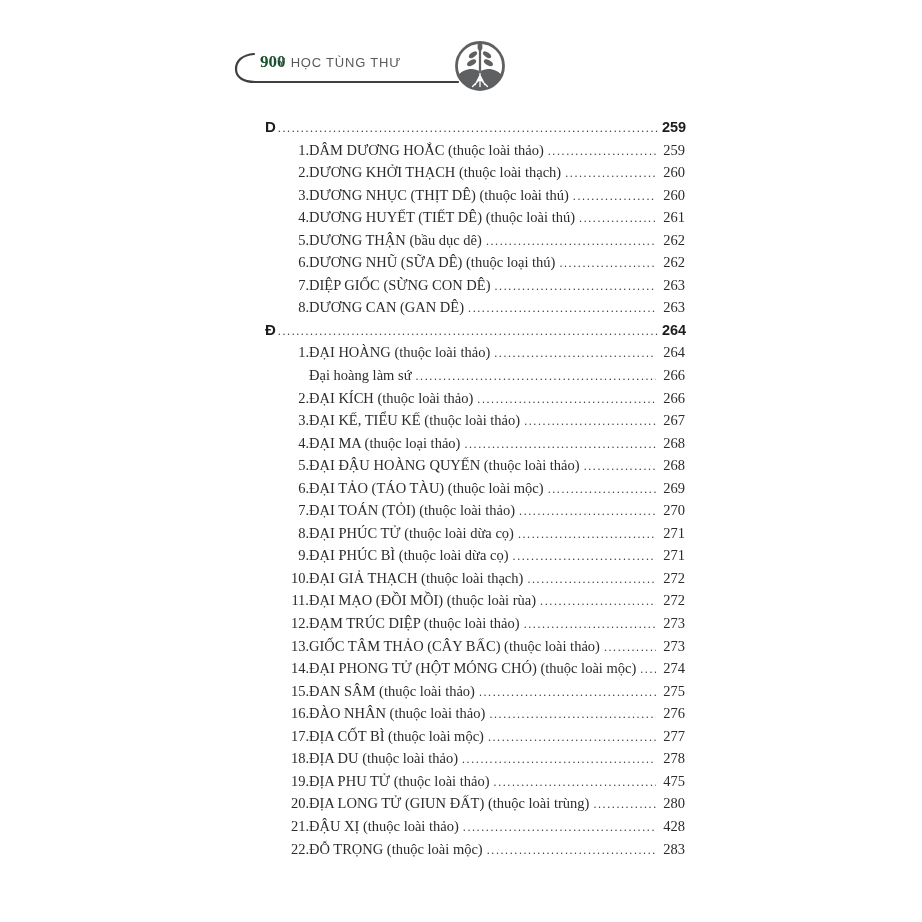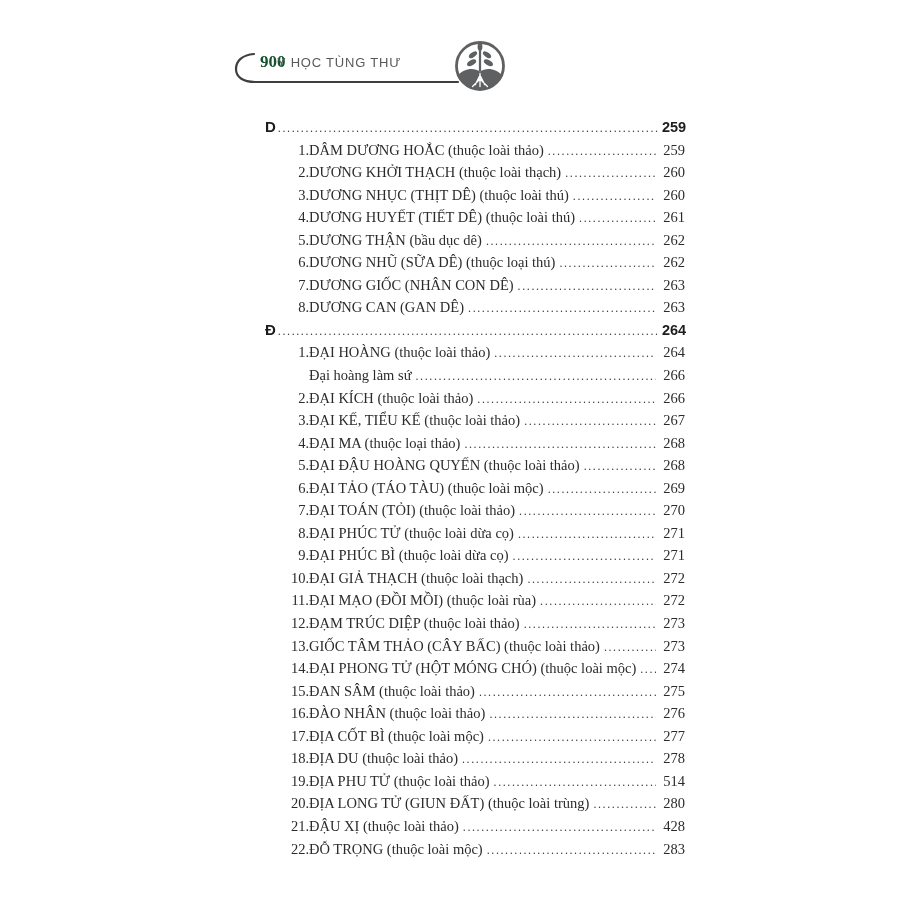--- a/index.html
+++ b/index.html
@@ -138,21 +138,21 @@
       <span class="page">262</span>
     </div>
     <div class="row entry">
       <span class="num">6.</span>
       <span class="label">DƯƠNG NHŨ (SỮA DÊ) (thuộc loại thú)</span>
       <span class="dots">............................................................................................................................................................................................................................................................................................................</span>
       <span class="page">262</span>
     </div>
     <div class="row entry">
       <span class="num">7.</span>
-      <span class="label">DƯƠNG GIỐC (NHÂN CON DÊ)</span>
+      <span class="label">DIỆP GIỐC (SỪNG CON DÊ)</span>
       <span class="dots">............................................................................................................................................................................................................................................................................................................</span>
       <span class="page">263</span>
     </div>
     <div class="row entry">
       <span class="num">8.</span>
       <span class="label">DƯƠNG CAN (GAN DÊ)</span>
       <span class="dots">............................................................................................................................................................................................................................................................................................................</span>
       <span class="page">263</span>
     </div>
     <div class="row section">
@@ -271,21 +271,21 @@
     <div class="row entry">
       <span class="num">18.</span>
       <span class="label">ĐỊA DU (thuộc loài thảo)</span>
       <span class="dots">............................................................................................................................................................................................................................................................................................................</span>
       <span class="page">278</span>
     </div>
     <div class="row entry">
       <span class="num">19.</span>
       <span class="label">ĐỊA PHU TỬ (thuộc loài thảo)</span>
       <span class="dots">............................................................................................................................................................................................................................................................................................................</span>
-      <span class="page">514</span>
+      <span class="page">475</span>
     </div>
     <div class="row entry">
       <span class="num">20.</span>
       <span class="label">ĐỊA LONG TỬ (GIUN ĐẤT) (thuộc loài trùng)</span>
       <span class="dots">............................................................................................................................................................................................................................................................................................................</span>
       <span class="page">280</span>
     </div>
     <div class="row entry">
       <span class="num">21.</span>
       <span class="label">ĐẬU XỊ (thuộc loài thảo)</span>

